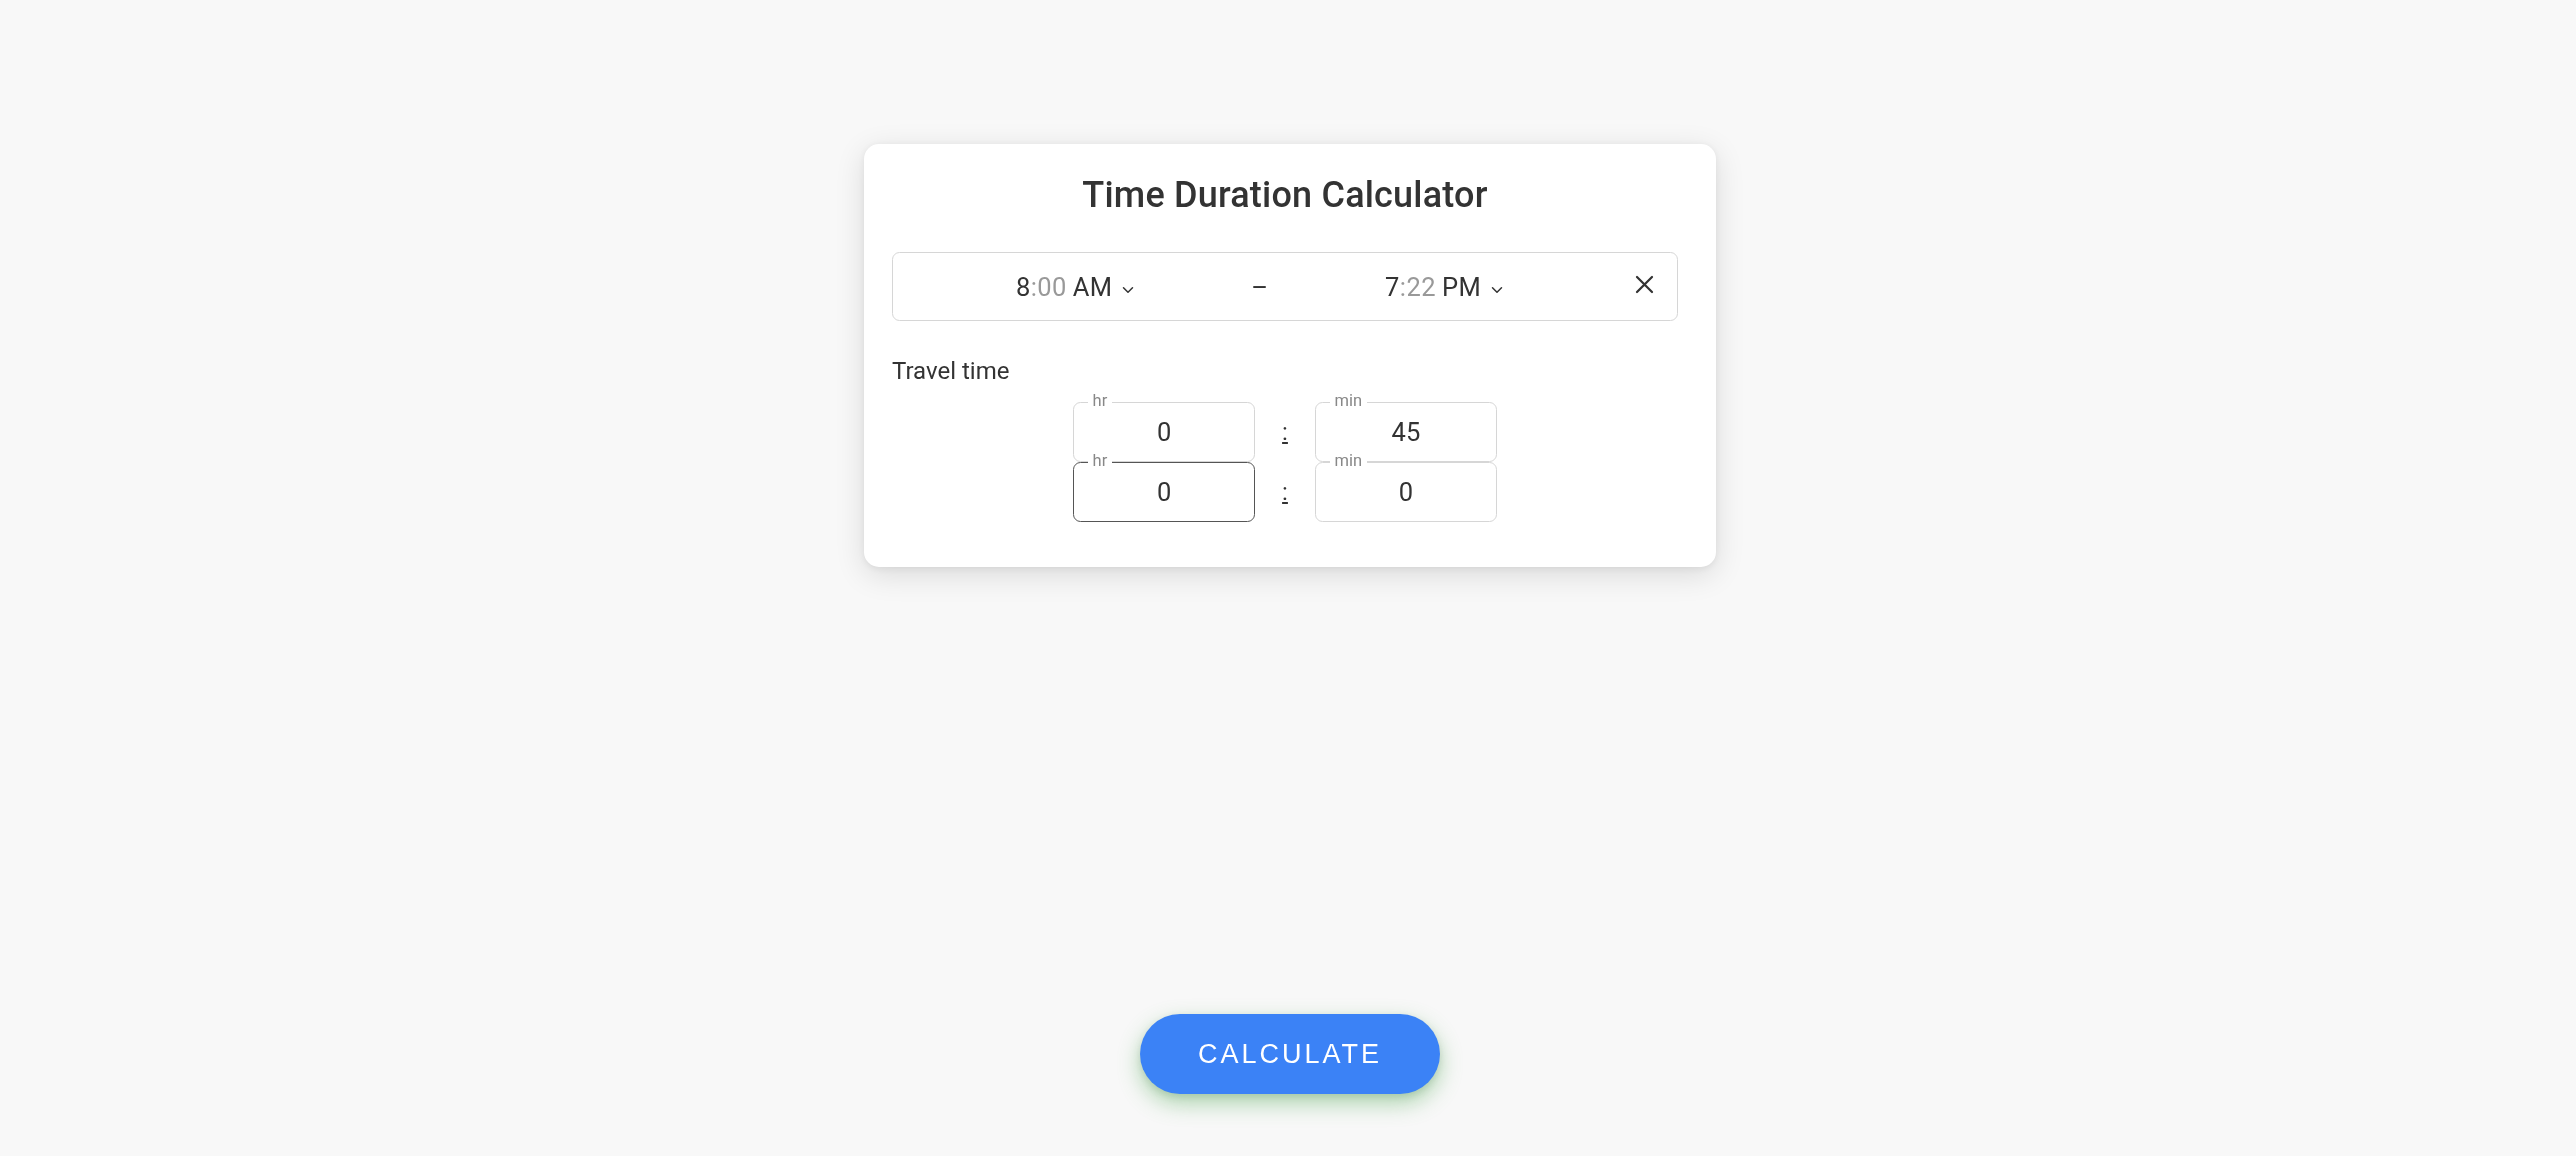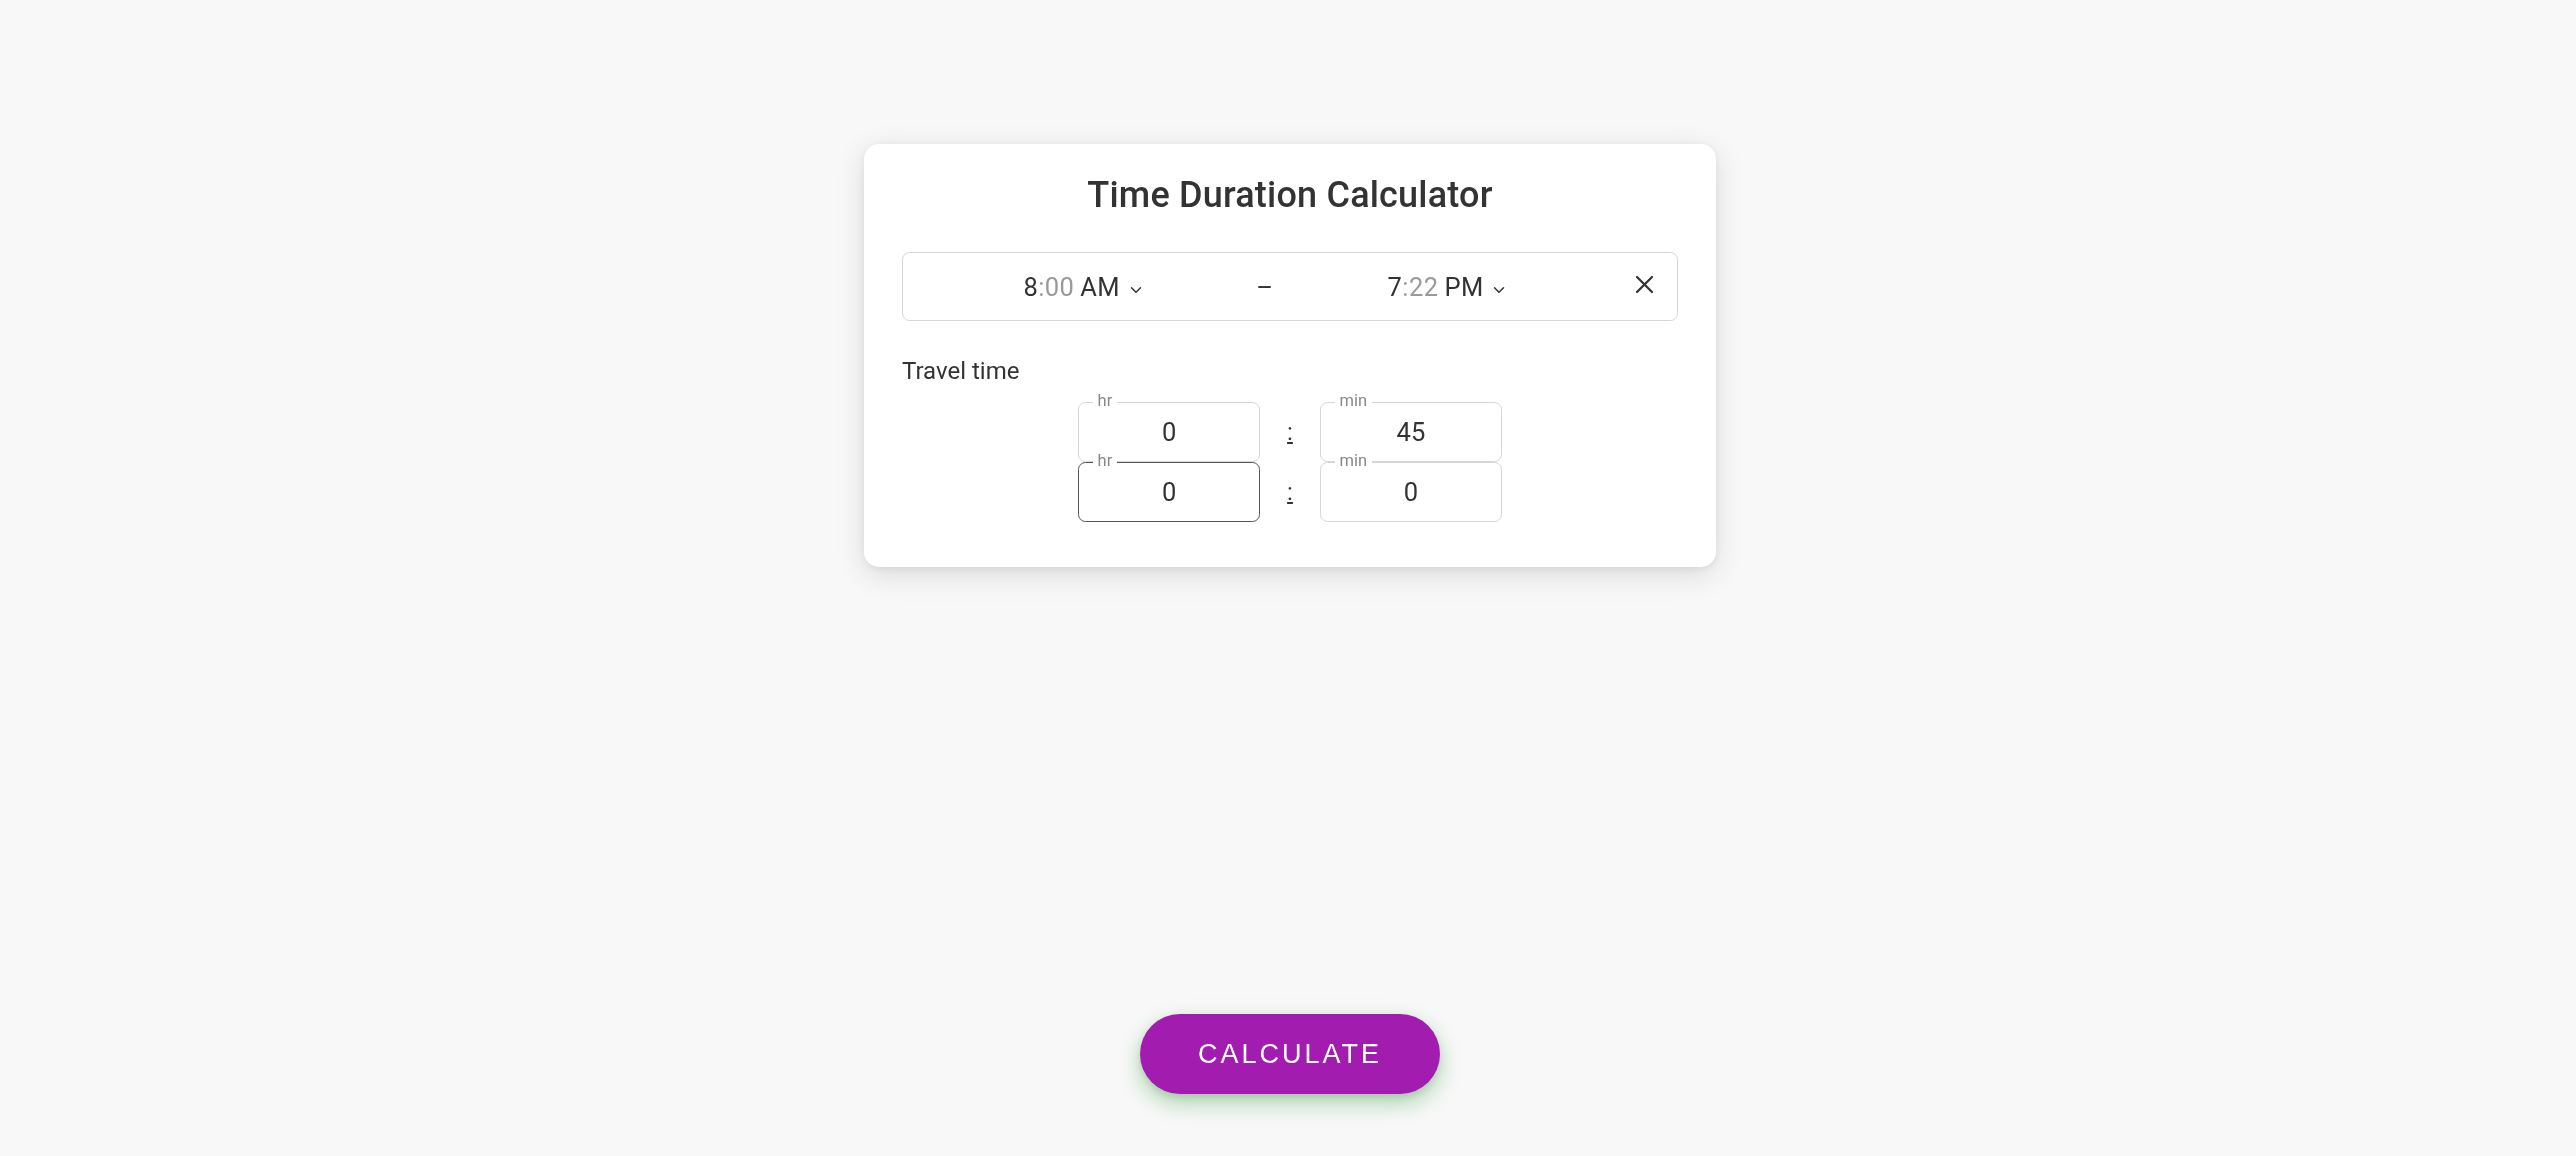--- a/index.html
+++ b/index.html
@@ -18,21 +18,21 @@
     }
 
     .card {
       position: absolute;
       left: 864px;
       top: 144px;
       width: 852px;
       background: #ffffff;
       border-radius: 15px;
       box-shadow: 0 7.5px 30px rgba(0,0,0,0.12), 0 1.5px 6px rgba(0,0,0,0.06);
-      padding: 30px 38px 45px 38px;
+      padding: 30px 38px 45px 28px;
     }
 
     .card-title {
       text-align: center;
       font-size: 36px;
       font-weight: 500;
       color: #333;
       margin-bottom: 36px;
       letter-spacing: 0.2px;
     }
@@ -153,21 +153,21 @@
       font-size: 24px;
       color: #333;
     }
 
     .calc-button {
       position: absolute;
       left: 1140px;
       top: 1014px;
       width: 300px;
       height: 80px;
-      background: #a21caf;
+      background: #3b82f6;
       color: #ffffff;
       border: none;
       border-radius: 45px;
       font-size: 27px;
       font-weight: 500;
       letter-spacing: 3px;
       cursor: pointer;
       box-shadow: 0 9px 22.5px rgba(75,166,79,0.45), 0 3px 7.5px rgba(0,0,0,0.1);
     }
   </style>

